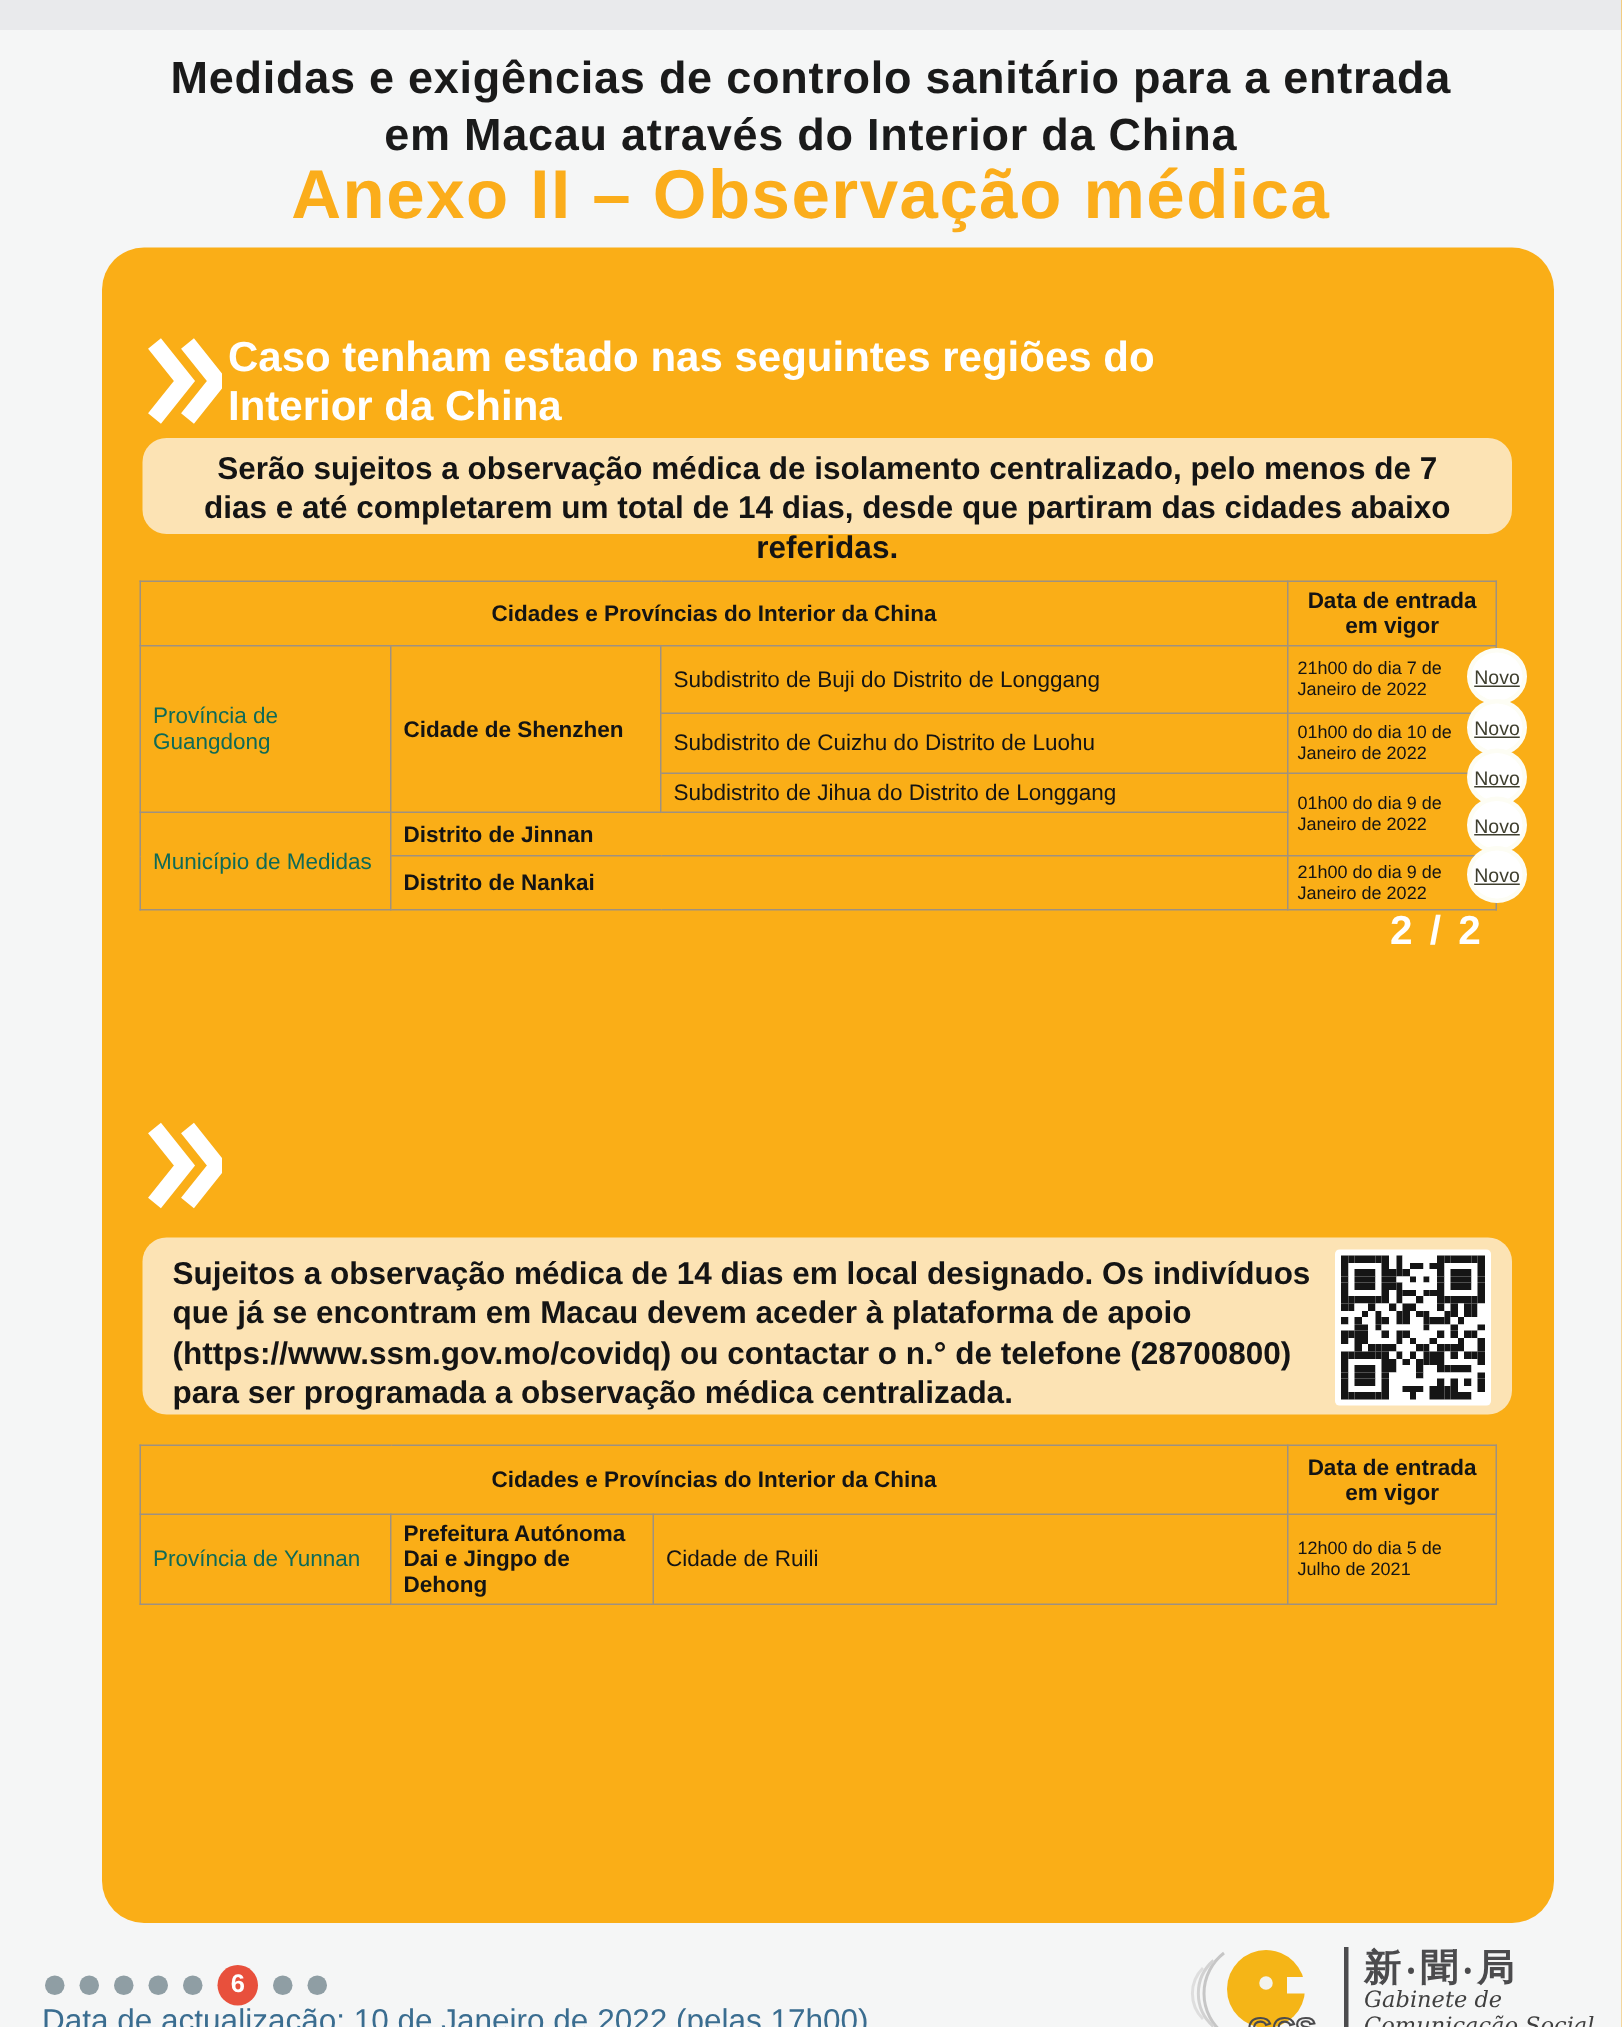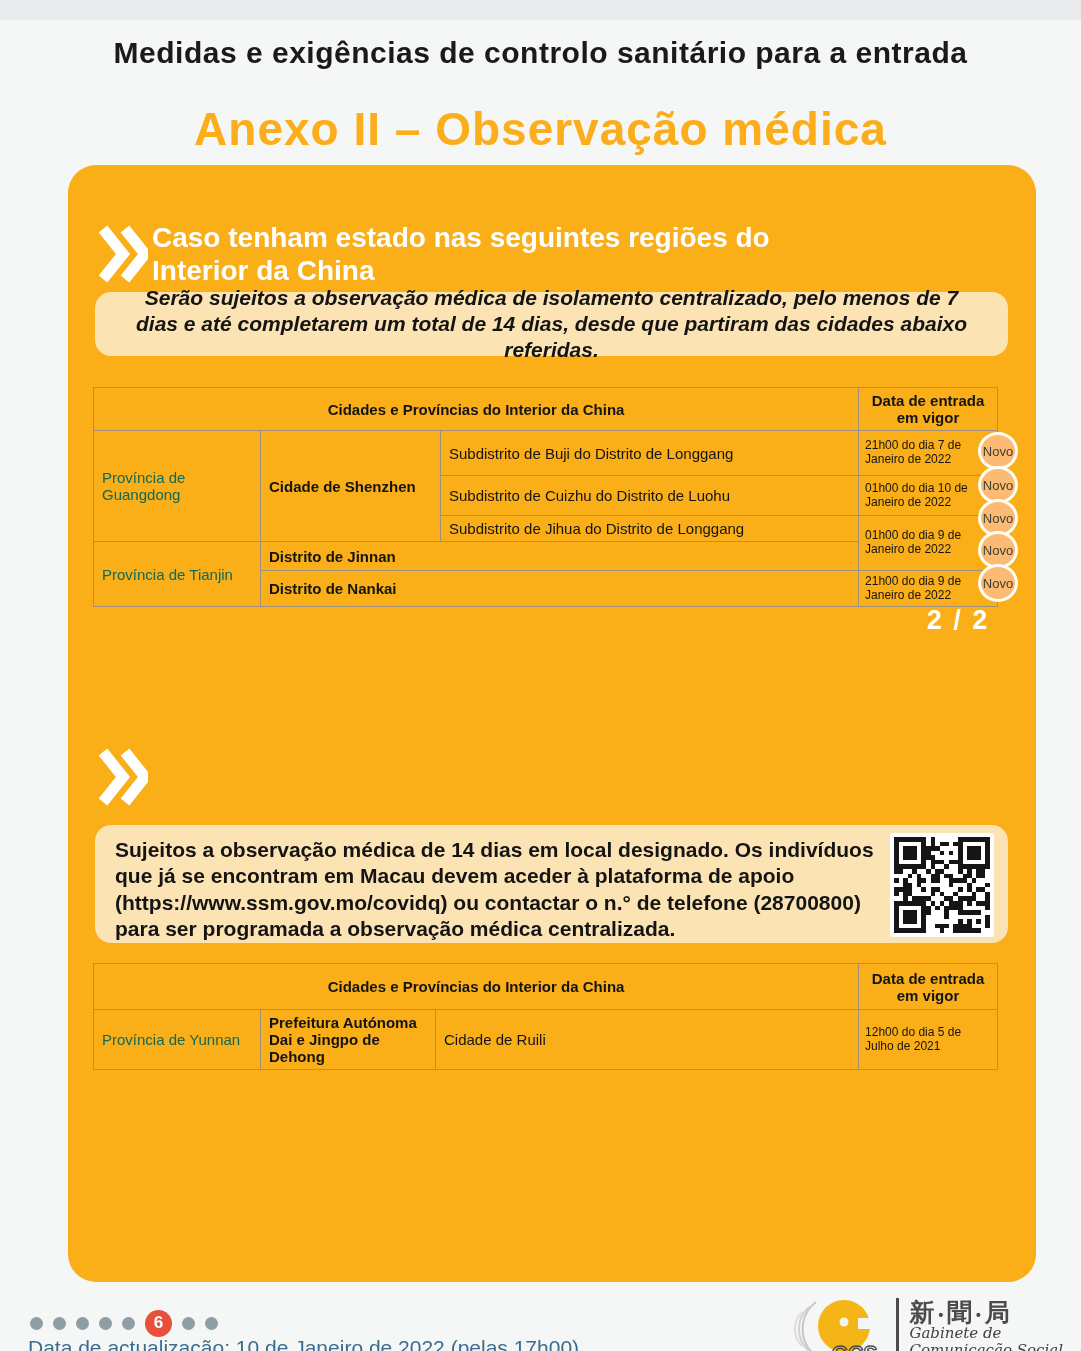--- a/index.html
+++ b/index.html
@@ -24,42 +24,42 @@
   }
   .section-head { position:absolute; color:#fff; font-weight:bold;
     font-size:28px; line-height:1.18; }
   .chevrons { position:absolute; width:50px; height:62px; }
   .note-box {
     position:absolute; left:27px; width:913px; background:#FCE3B4;
     border-radius:16px; color:#141414; font-weight:bold; font-size:21px;
     line-height:1.25;
   }
   .note-1 { top:127px; height:64px; padding:8px 40px; text-align:center;
-    display:flex; align-items:center; justify-content:center;font-style:italic; }
+    display:flex; justify-content:center; }
   .note-2 { top:660px; height:118px; padding:12px 18px 12px 20px; text-align:left; }
   .note-2-text { width:768px; }
   
   .tbl-wrap { position:absolute; left:25px; width:904px; }
   .tbl-1 { top:222px; }
   .tbl-2 { top:798px; }
   table { border-collapse:collapse; table-layout:fixed; width:904px;
     color:#141414; }
   td, th { border:1px solid #9e9180; vertical-align:middle; overflow:hidden; }
   th { font-size:15px; font-weight:bold; text-align:center; padding:4px; }
   .cell-prov { color:#0E6A57; font-weight:normal; font-size:15px; padding:4px 8px; }
   .cell-city { font-weight:bold; font-size:15px; padding:4px 8px; }
   .cell-area { font-size:15px; padding:3px 8px; }
   .cell-date { font-size:12px; padding:2px 6px; line-height:1.15; }
   tr.h42 { height:42px; } tr.h45 { height:45px; } tr.h40 { height:40px; }
   tr.h26 { height:26px; } tr.h29 { height:29px; } tr.h36 { height:36px; }
   tr.h46 { height:46px; } tr.h52 { height:52px; }
   .badge {
     position:absolute; left:885px; width:40px; height:38px; border-radius:50%;
-    background:#fdba74; border:3px solid #fdfdf4; color:#3f3f2f;
-    font-size:13px; display:flex; align-items:center; justify-content:center;
+    background:#ffffff; border:3px solid #fdfdf4; color:#3f3f2f;
+    font-size:13px; display:flex; align-items:center; justify-content:center;text-decoration:underline;
   }
   .b1{top:45px;} .b2{top:79px;} .b3{top:112px;} .b4{top:144px;} .b5{top:177px;}
   .page-indicator { position:absolute; left:840px; top:440px; width:100px;
     text-align:center; color:#fff; font-weight:bold; font-size:27px;
     letter-spacing:2px; }
   
   .qr-box { position:absolute; right:14px; top:8px; width:104px; height:104px;
     background:#fff; border-radius:3px; padding:4px; }
   .qr-grid { display:grid; width:96px; height:96px;
     grid-template-columns:repeat(21,1fr); grid-template-rows:repeat(21,1fr);
@@ -86,20 +86,21 @@
     letter-spacing:3px; line-height:1.05; }
   .logo-text-pt { font-size:15px; font-style:italic; color:#404040;
     font-family:"DejaVu Serif", serif; line-height:1.15; }
 </style>
 </head>
 <body>
 
 <div class="page">
 
   <div class="title-line title-1">Medidas e exigências de controlo sanitário para a entrada</div>
+  <div class="title-line title-2">em Macau através do Interior da China</div>
   <div class="subtitle">Anexo II – Observação médica</div>
 
   <div class="container">
 
     <svg class="chevrons" style="left:30px; top:58px;" viewBox="0 0 50 62">
       <path d="M5 6 L25 31 L5 56" stroke="#ffffff" stroke-width="11" fill="none"></path>
       <path d="M27 6 L47 31 L27 56" stroke="#ffffff" stroke-width="11" fill="none"></path>
     </svg>
     <div class="section-head" style="left:84px; top:56px; width:720px;">Caso tenham estado nas seguintes regiões do Interior da China</div>
 
@@ -128,21 +129,21 @@
         </tr>
         <tr class="h40">
           <td class="cell-area">Subdistrito de Cuizhu do Distrito de Luohu</td>
           <td class="cell-date">01h00 do dia 10 de Janeiro de 2022</td>
         </tr>
         <tr class="h26">
           <td class="cell-area">Subdistrito de Jihua do Distrito de Longgang</td>
           <td rowspan="2" class="cell-date">01h00 do dia 9 de Janeiro de 2022</td>
         </tr>
         <tr class="h29">
-          <td rowspan="2" class="cell-prov">Província de Tianjin</td>
+          <td rowspan="2" class="cell-prov">Município de Medidas</td>
           <td colspan="2" class="cell-city">Distrito de Jinnan</td>
         </tr>
         <tr class="h36">
           <td colspan="2" class="cell-city">Distrito de Nankai</td>
           <td class="cell-date">21h00 do dia 9 de Janeiro de 2022</td>
         </tr>
       </tbody>
         </table>
       <div class="badge b1">Novo</div>
       <div class="badge b2">Novo</div>

